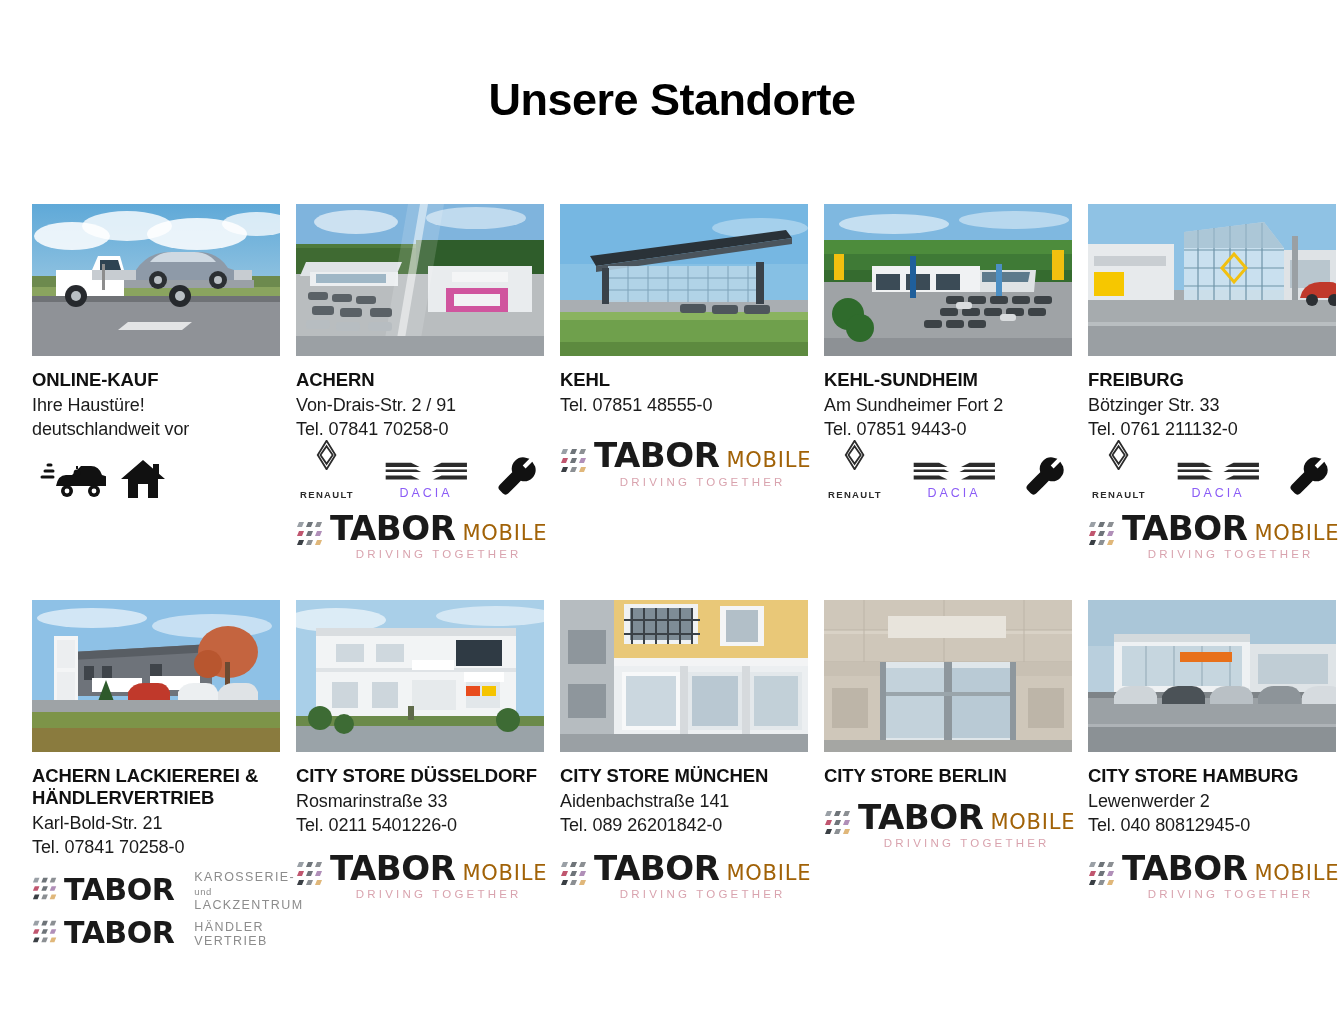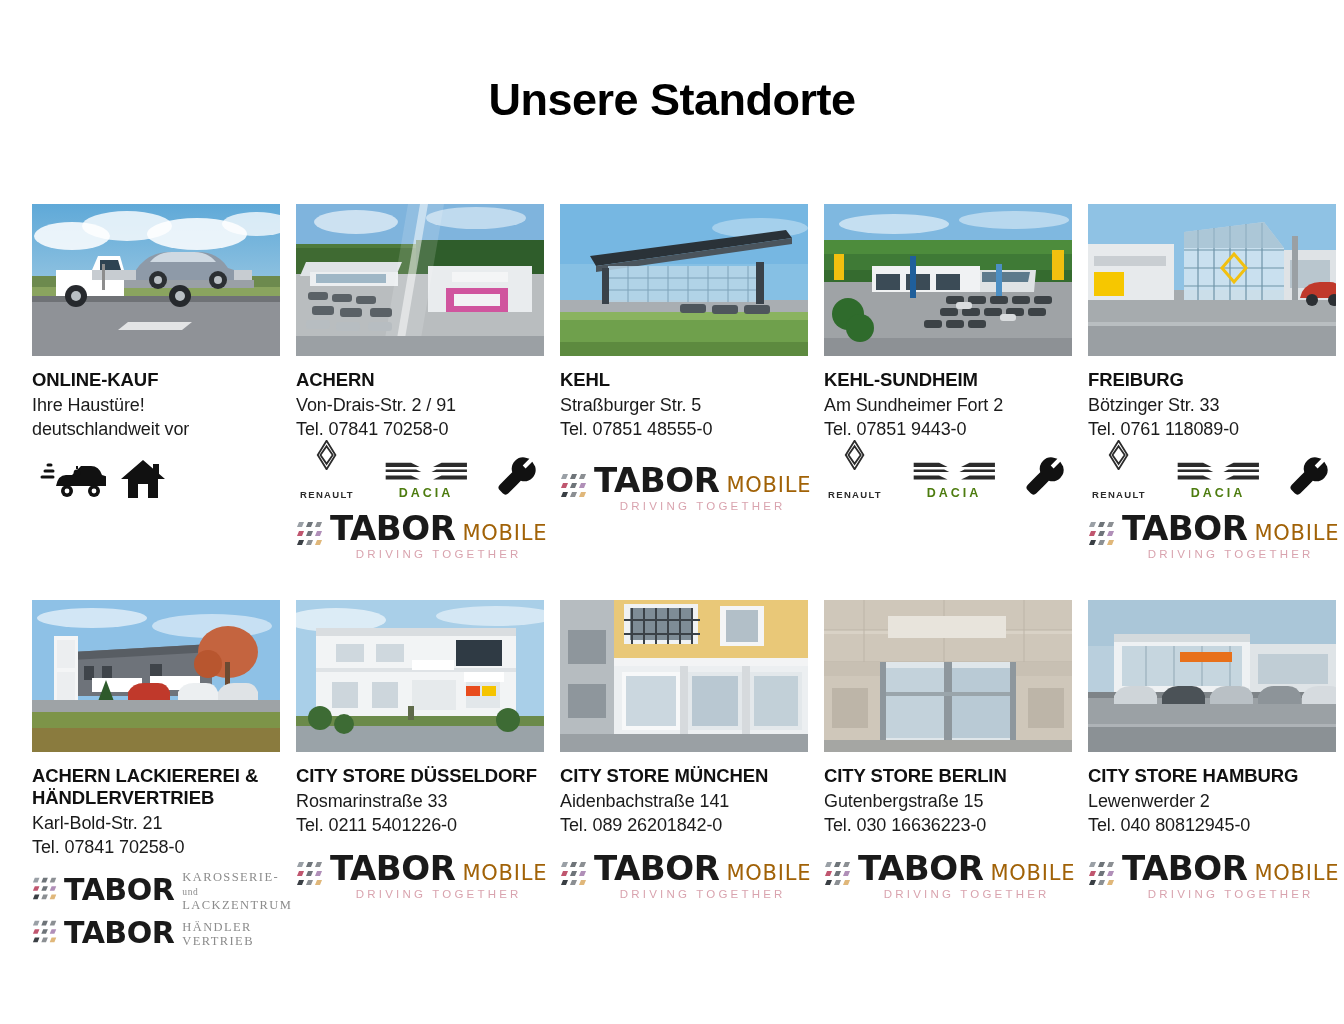--- a/index.html
+++ b/index.html
@@ -70,22 +70,22 @@
   }
   .brand-renault { width: 62px; text-align:center; }
   .brand-renault .mark { height: 30px; display:block; margin:0 auto; }
   .brand-renault .wordmark {
     font-size: 9.5px; font-weight: bold; letter-spacing: 1.3px;
     color: #2b2b2b; margin-top: 19px; text-align: center;
   }
   .brand-dacia { width: 104px; text-align:center; margin-left: 16px; }
   .brand-dacia .mark { height: 22px; display:block; margin: 0 auto; }
   .brand-dacia .wordmark {
-    font-size: 12.5px; font-weight: bold; letter-spacing: 3px;
-    color: #4d7c0f; margin-top: 3px;
+    font-size: 12.5px; font-weight: normal; letter-spacing: 3px;
+    color: #8b5cf6; margin-top: 3px;
   }
   .brand-wrench { margin-left: 18px; height: 44px; }
   .brand-wrench svg { height: 42px; width: 42px; display:block; }
 
   
   .tabor { display: flex; align-items: center; margin-top: 12px; }
   .tabor-dots { flex: 0 0 auto; margin-right: 4px; }
   .tabor-text { position: relative; }
   .tabor-main {
     display: flex; align-items: baseline;
@@ -101,26 +101,26 @@
     font-family: "DejaVu Sans", sans-serif;
   }
   .tabor-tagline {
     font-size: 11.5px; letter-spacing: 3.2px;
     color: #d9a3ae; text-align: center;
     margin-top: 4px;
     font-family: Liberation Sans, sans-serif;
   }
   
   .tabor-sub2 {
-    margin-left: 8px;
+    margin-left: 20px;
     color: #8c8c8c;
     font-size: 12.5px;
     letter-spacing: 1.4px;
     line-height: 1.12;
-    font-family: Liberation Serif, serif;
+    font-family: Liberation Sans, sans-serif;
     align-self: center;
   }
   .tabor-sub2 .small { font-size: 9.5px; letter-spacing: 0.6px; }
   .tabor.compact .tabor-word { font-size: 30px; }
 
   
   .onlinekauf-icons { display:flex; align-items:flex-end; margin-top: 16px; gap: 14px; }
   .onlinekauf-icons svg { display:block; }
 </style>
 </head>
@@ -325,21 +325,20 @@
               <rect x="120" y="100" width="26" height="9" rx="3"></rect>
               <rect x="152" y="101" width="26" height="9" rx="3"></rect>
               <rect x="184" y="101" width="26" height="9" rx="3"></rect>
             </g>
             <rect y="138" width="248" height="14" fill="#5d8a3f"></rect>
           </svg>
         </div>
         <div class="card-body">
           <div class="card-title">KEHL</div>
           <div class="card-lines">
-            <div class="card-line">Straßburger Str. 5</div>
             <div class="card-line">Tel. 07851 48555-0</div>
           </div>
           <div class="tabor" style="margin-top:22px">
             <span class="tabor-dots">
               <svg width="30" height="30" viewBox="0 0 30 30">
                 <path d="M3 3 l5 0 -2 5 -5 0 z" fill="#9aa0a6"></path>
                   <path d="M12 3 l5 0 -2 5 -5 0 z" fill="#6e7479"></path>
                   <path d="M21 3 l5 0 -2 5 -5 0 z" fill="#8b8f93"></path>
                 <path d="M3 12 l5 0 -2 5 -5 0 z" fill="#c0566f"></path>
                   <path d="M12 12 l5 0 -2 5 -5 0 z" fill="#6e7479"></path>
@@ -471,21 +470,21 @@
             <circle cx="224" cy="96" r="6" fill="#2b2f33"></circle>
               <circle cx="246" cy="96" r="6" fill="#2b2f33"></circle>
             <rect y="120" width="248" height="32" fill="#9a9fa3"></rect>
             <rect y="118" width="248" height="4" fill="#b9bec1"></rect>
           </svg>
         </div>
         <div class="card-body">
           <div class="card-title">FREIBURG</div>
           <div class="card-lines">
             <div class="card-line">Bötzinger Str. 33</div>
-            <div class="card-line">Tel. 0761 118089-0</div>
+            <div class="card-line">Tel. 0761 211132-0</div>
           </div>
           <div class="brandrow">
             <div class="brand-renault">
               <svg class="mark" viewBox="0 0 34 44">
                 <path d="M17 1 L30 22 L17 43 L4 22 Z" fill="none" stroke="#2b2b2b" stroke-width="2.6"></path>
                 <path d="M17 9 L26 22 L17 35 L8 22 Z" fill="none" stroke="#2b2b2b" stroke-width="2.6"></path>
               </svg>
               <div class="wordmark">RENAULT</div>
             </div>
             <div class="brand-dacia">
@@ -777,24 +776,20 @@
 
             <rect x="0" y="76" width="56" height="64" fill="#cfc7ba"></rect>
             <rect x="192" y="76" width="56" height="64" fill="#cfc7ba"></rect>
             <rect x="8" y="88" width="36" height="40" fill="#bdb5a8"></rect>
             <rect x="204" y="88" width="36" height="40" fill="#bdb5a8"></rect>
             <rect y="140" width="248" height="12" fill="#a5a6a3"></rect>
           </svg>
         </div>
         <div class="card-body">
           <div class="card-title">CITY STORE BERLIN</div>
-          <div class="card-lines">
-            <div class="card-line">Gutenbergstraße 15</div>
-            <div class="card-line">Tel. 030 16636223-0</div>
-          </div>
           <div class="tabor" style="margin-top:14px">
             <span class="tabor-dots">
               <svg width="30" height="30" viewBox="0 0 30 30">
                 <path d="M3 3 l5 0 -2 5 -5 0 z" fill="#9aa0a6"></path>
                   <path d="M12 3 l5 0 -2 5 -5 0 z" fill="#6e7479"></path>
                   <path d="M21 3 l5 0 -2 5 -5 0 z" fill="#8b8f93"></path>
                 <path d="M3 12 l5 0 -2 5 -5 0 z" fill="#c0566f"></path>
                   <path d="M12 12 l5 0 -2 5 -5 0 z" fill="#6e7479"></path>
                   <path d="M21 12 l5 0 -2 5 -5 0 z" fill="#b08fb8"></path>
                 <path d="M3 21 l5 0 -2 5 -5 0 z" fill="#3a3f44"></path>

